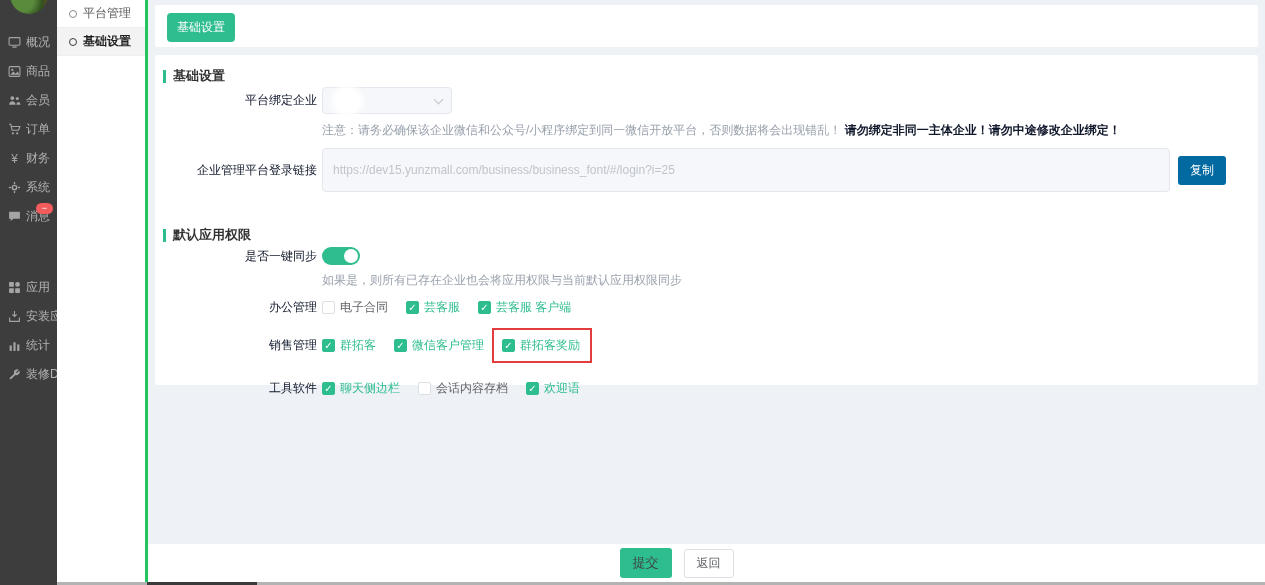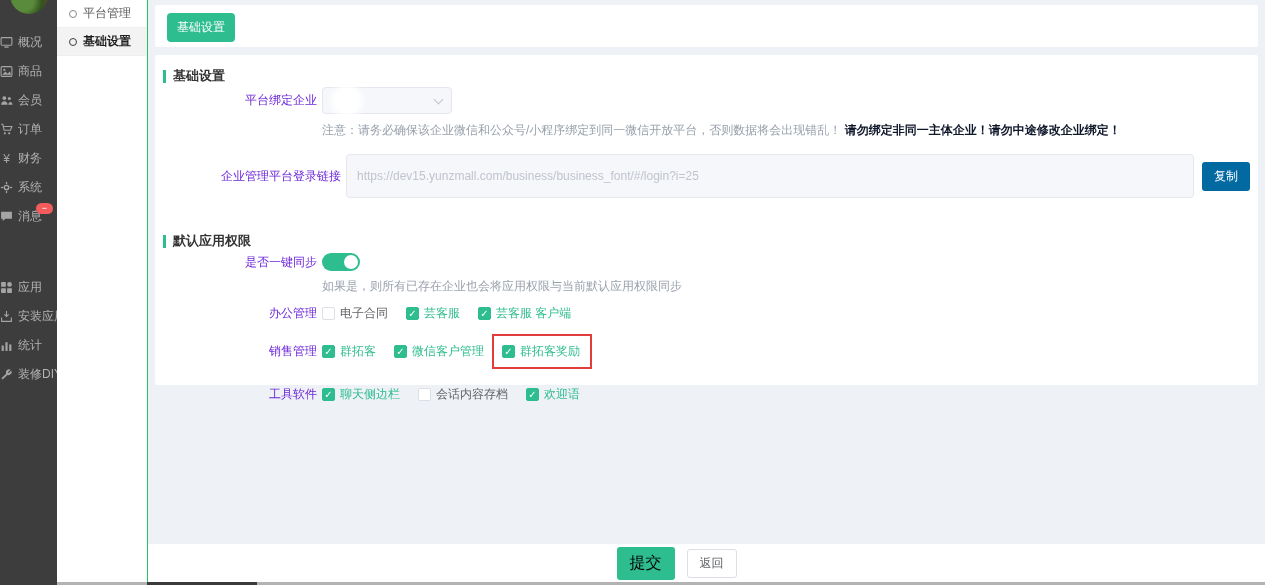--- a/index.html
+++ b/index.html
@@ -3,53 +3,53 @@
 <meta charset="utf-8">
 <style>
   * { margin:0; padding:0; box-sizing:border-box; }
   html,body { width:1265px; height:585px; overflow:hidden; font-family:"Liberation Sans","DejaVu Sans",sans-serif; }
   .app { position:relative; display:flex; width:1265px; height:585px; background:#eef1f5; }
 
   
   .sidebar { flex:none; width:57px; height:100%; background:#3d3d3d; overflow:hidden; z-index:3; }
   .avatar { width:38px; height:38px; border-radius:50%; margin:-24px auto 14px;
             background:radial-gradient(circle at 35% 65%, #5a8a3c 0 30%, #31511f 55%, #7a4a2a 80%, #2c2c2c 100%); }
-  .side-item { position:relative; display:flex; align-items:center; height:29px; gap:5px;
+  .side-item { position:relative; display:flex; align-items:center; height:29px; padding-left:8px; gap:5px;
                color:#b3b3b3; font-size:12px; cursor:pointer; white-space:nowrap; }
   .side-item .sicon { flex:none; width:13px; height:13px; color:#a5a5a5; display:inline-flex; }
   .side-item .sicon svg { width:13px; height:13px; }
   .side-item.gap-after { margin-bottom:42px; }
   .sbadge { position:absolute; left:36px; top:1px; min-width:17px; height:11px; border-radius:6px;
             background:#f25c5c; color:#fff; font-size:9px; line-height:10px; text-align:center; padding:0 3px; }
 
   
-  .submenu { flex:none; width:91px; height:100%; background:#fff; border-right:1px solid #22c55e; z-index:2; }
+  .submenu { flex:none; width:91px; height:100%; background:#fff; border-right:3px solid #22c55e; z-index:2; }
   .sub-item { display:flex; align-items:center; gap:6px; height:28px; padding-left:12px;
               font-size:12px; color:#5a5a5a; border-bottom:1px solid #efefef; cursor:pointer; white-space:nowrap; }
   .sub-item .ring { flex:none; width:8px; height:8px; border:1.5px solid #8a8a8a; border-radius:50%; }
   .sub-item.active { background:#f3f3f3; color:#1f1f1f; font-weight:bold; }
   .sub-item.active .ring { border-color:#3c3c3c; }
 
   
   .main { position:relative; flex:1; height:100%; background:#eef1f5; overflow:hidden; }
   .toolbar-card { margin:5px 7px 0; height:42px; background:#fff; border-radius:2px; padding:8px 12px; }
   .tab-btn { background:#2ebd8f; color:#fff; border:none; border-radius:4px; padding:6px 10px;
              font-size:12px; cursor:pointer; font-family:inherit; }
 
   .panel { margin:8px 7px 0; height:330px; background:#fff; border-radius:2px; padding-top:12px; }
   .sec-title { display:flex; align-items:center; gap:7px; margin-left:8px; height:18px;
                font-size:13px; font-weight:bold; color:#333; }
   .sec-title .bar { width:3px; height:13px; background:#2ebd8f; }
   .mt22 { margin-top:34px; }
 
   .frow { display:flex; align-items:center; }
   .r-select { margin-top:2px; }
-  .r-link   { margin-top:15px;padding-left:24px; }
+  .r-link   { margin-top:9px; }
   .r-sync   { margin-top:3px; }
-  .flabel { flex:none; width:167px; text-align:right; padding-right:5px; font-size:12px; color:#6d28d9; }
+  .flabel { flex:none; width:167px; text-align:right; padding-right:5px; font-size:12px; color:#0f172a; }
 
   .select { position:relative; width:130px; height:27px; background:#f5f7fa; border:1px solid #e4e7ed;
             border-radius:4px; cursor:not-allowed; overflow:visible; }
   .blur-dot { position:absolute; left:8px; top:-3px; width:32px; height:32px; background:#fff;
               border-radius:50%; filter:blur(3px); }
   .chev { position:absolute; right:9px; top:8px; width:7px; height:7px;
           border-right:1.5px solid #c0c4cc; border-bottom:1.5px solid #c0c4cc; transform:rotate(45deg); }
 
   .note { margin:8px 0 0 167px; font-size:12px; color:#98a0ab; height:17px; white-space:nowrap; }
   .note .warn { color:#0f172a; font-weight:bold;text-align:right; }
@@ -72,22 +72,22 @@
   .opt { position:relative; display:flex; align-items:center; gap:5px; font-size:12px; color:#606266; cursor:pointer; }
   .opt.checked { color:#2ebd8f; }
   .box { flex:none; width:13px; height:13px; border:1px solid #dcdfe6; border-radius:2px; background:#fff;
          display:flex; align-items:center; justify-content:center; }
   .opt.checked .box { background:#2ebd8f; border-color:#2ebd8f; }
   .tick { color:#fff; font-size:10px; line-height:1; }
   .hl { position:absolute; inset:-9px -12px -9px -10px; border:2px solid #e23c3c; pointer-events:none; }
 
   .footer { position:absolute; left:0; right:0; bottom:3px; height:38px; background:#fff;
             display:flex; align-items:center; justify-content:center; gap:12px; padding-right:60px; }
-  .btn-primary { background:#2ebd8f; color:#000000; border:none; border-radius:3px; padding:6px 13px;
-                 font-size:16px; cursor:pointer; font-family:inherit; }
+  .btn-primary { background:#2ebd8f; color:#404040; border:none; border-radius:3px; padding:6px 13px;
+                 font-size:13px; cursor:pointer; font-family:inherit; }
   .btn-plain { background:#fff; color:#606266; border:1px solid #dcdfe6; border-radius:3px; padding:5px 12px;
                font-size:12px; cursor:pointer; font-family:inherit; }
 
   .hscroll { position:absolute; left:57px; right:0; bottom:0; height:3px; background:#b3b3b3; z-index:5; }
   .hscroll .thumb { position:absolute; left:90px; width:110px; height:3px; background:#3a3a3a; }
 </style>
 </head>
 <body>
 
 <div class="app">

